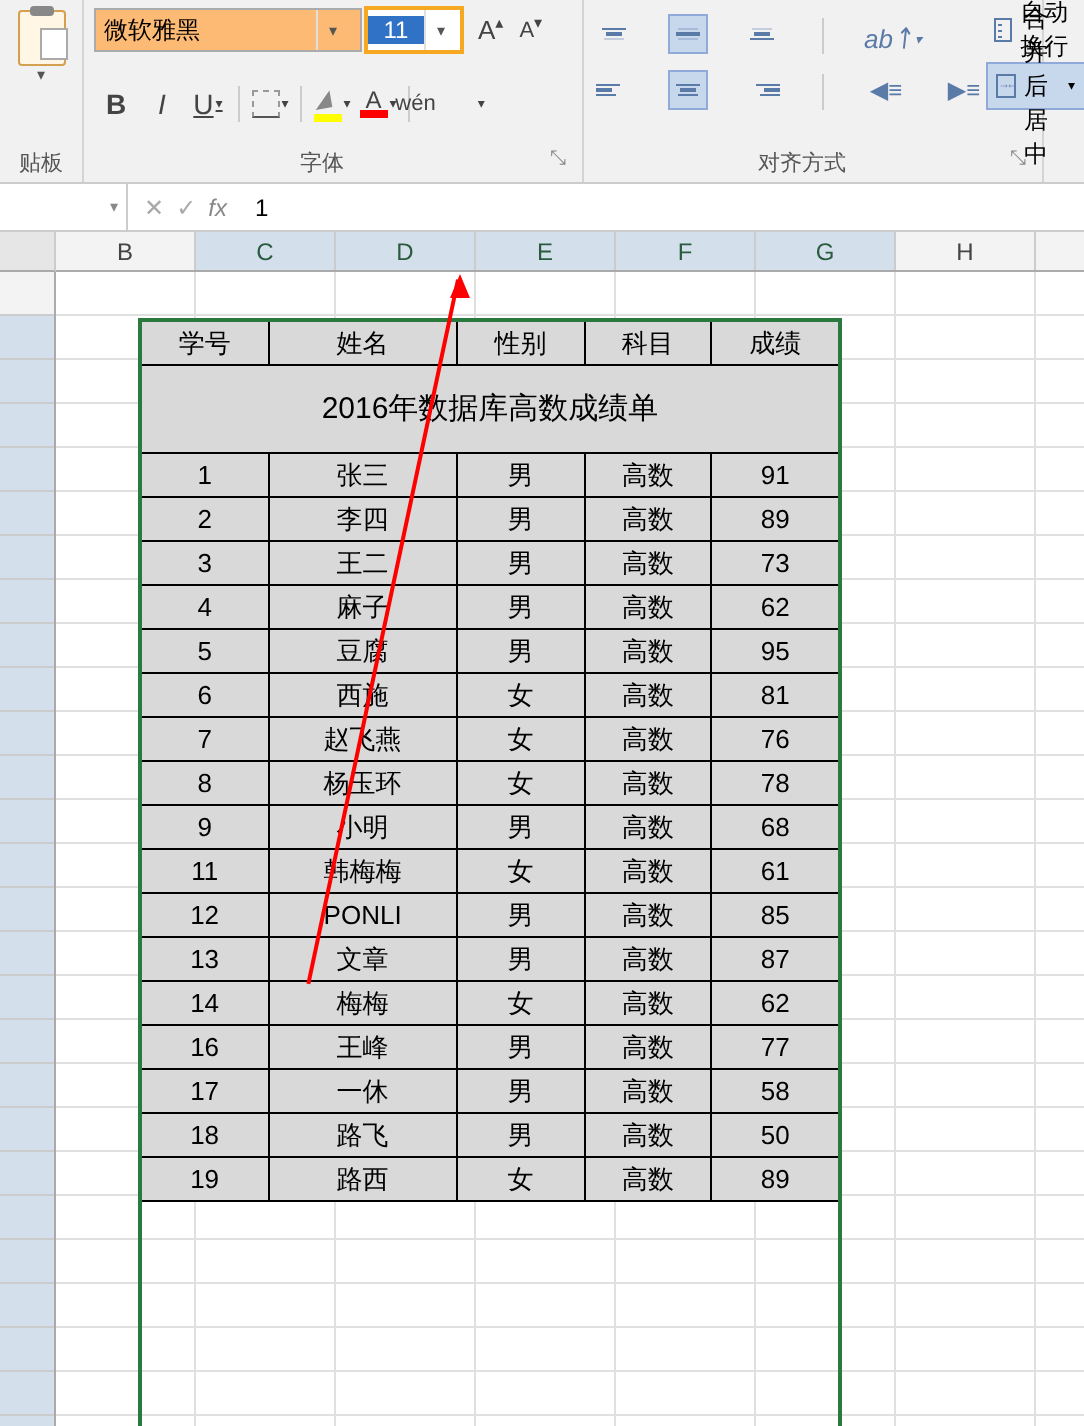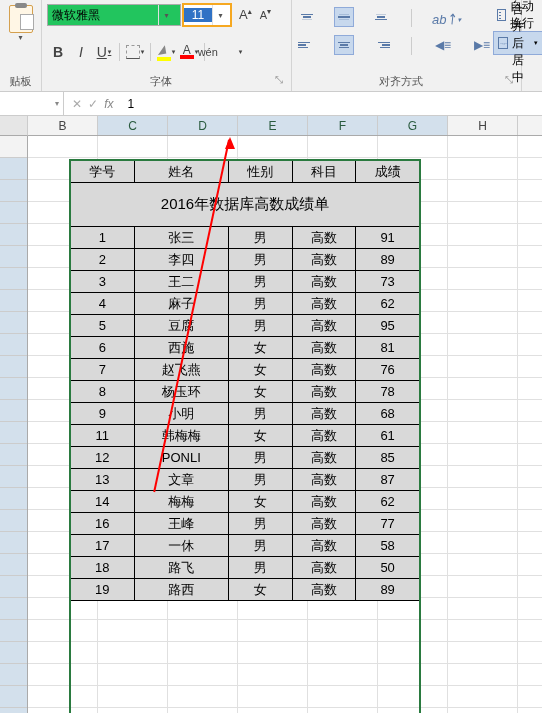--- a/index.html
+++ b/index.html
@@ -11,21 +11,21 @@
     .group-label .expand { float: right; color: #888; font-size: 10px; margin-right: 3px; }
     
     .clipboard-group { width: 42px; }
     .paste-btn { display: flex; flex-direction: column; align-items: center; padding: 2px; cursor: pointer; }
     .paste-icon { width: 24px; height: 28px; background: #fff6e5; border: 1px solid #d4a04f; border-radius: 2px; position: relative; }
     .paste-icon::before { content: ""; position: absolute; top: -3px; left: 5px; width: 12px; height: 5px; background: #888; border-radius: 2px; }
     .paste-icon::after { content: ""; position: absolute; bottom: 2px; right: -2px; width: 12px; height: 14px; background: #fff; border: 1px solid #aaa; }
     
     .font-group { width: 250px; }
     .font-row1 { display: flex; align-items: center; gap: 2px; height: 24px; }
-    .font-name-box { display: flex; align-items: center; border: 1px solid #ababab; background: #22c55e; width: 134px; height: 22px; }
+    .font-name-box { display: flex; align-items: center; border: 1px solid #ababab; background: #fdba74; width: 134px; height: 22px; }
     .font-name-box input { border: none; outline: none; width: 110px; padding: 0 4px; font-size: 12px; background: transparent; }
     .dropdown-btn { width: 16px; height: 20px; display: flex; align-items: center; justify-content: center; font-size: 8px; color: #555; cursor: pointer; border-left: 1px solid #e0e0e0; }
     .font-size-box { display: flex; align-items: center; border: 1px solid #ababab; background: #fff; width: 48px; height: 22px; position: relative; }
     .font-size-box.highlighted { outline: 2px solid #f6a821; outline-offset: -1px; }
     .font-size-box input { border: none; outline: none; width: 28px; padding: 0 4px; font-size: 12px; background: #3072c5; color: #fff; text-align: center; }
     .grow-shrink { display: flex; gap: 2px; margin-left: 3px; }
     .aa-btn { font-size: 13px; color: #444; cursor: pointer; padding: 2px 3px; }
     .aa-btn sup { font-size: 8px; }
     
     .font-row2 { display: flex; align-items: center; gap: 1px; height: 24px; margin-top: 4px; }

